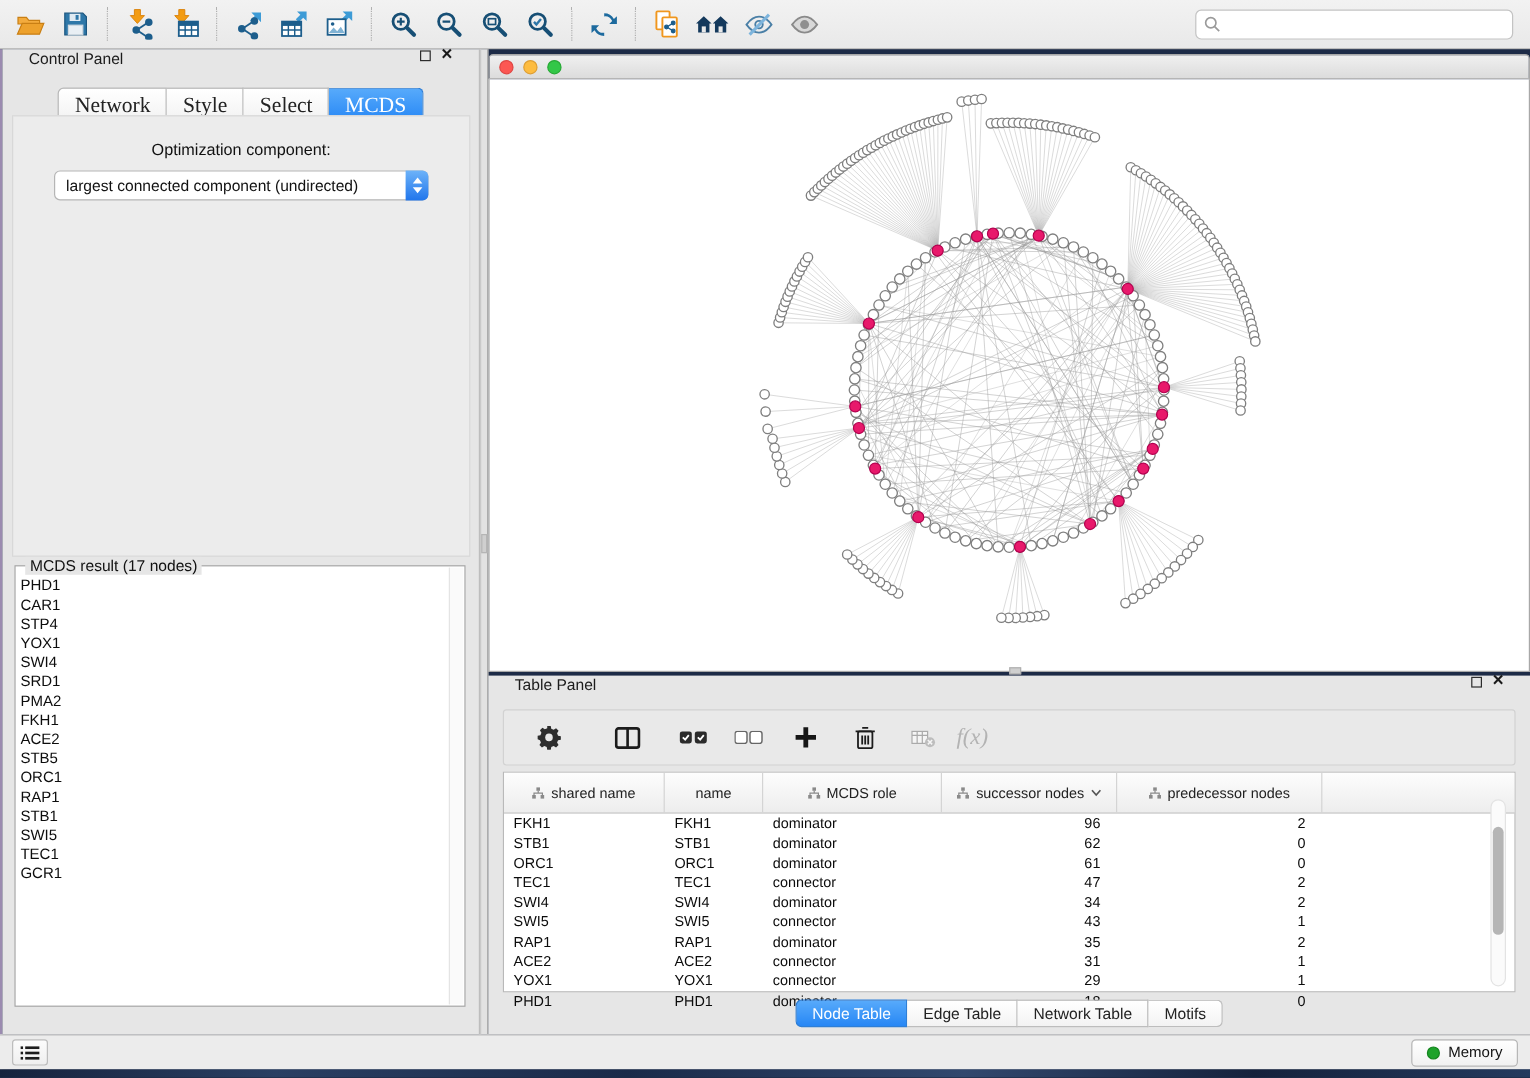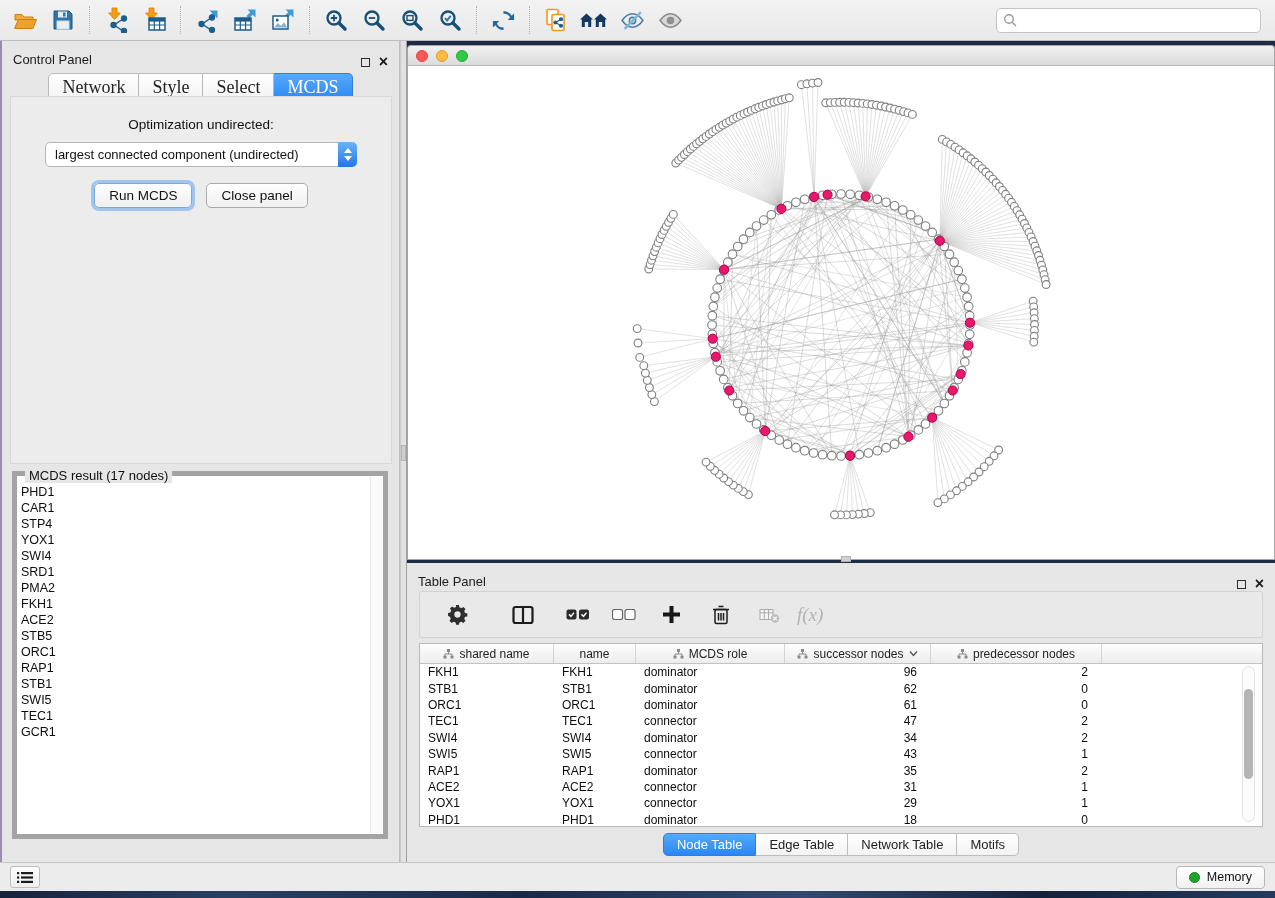--- a/index.html
+++ b/index.html
@@ -15,21 +15,21 @@
   .toolbar { position:absolute; left:0; top:0; width:1275px; height:41px; background:linear-gradient(#f2f2f2,#e9e9e9);
     border-bottom:1px solid #bdbdbd; display:flex; align-items:center; padding-left:6px; }
   .tb-btn { width:38px; height:34px; display:flex; align-items:center; justify-content:center; border-radius:4px; }
   .tb-sep { width:1px; height:28px; margin:0 7px; border-left:1px dotted #b0b0b0; }
   .tb-search { margin-left:auto; margin-right:14px; width:265px; height:25px; background:#fff; border:1px solid #c3c3c3;
     border-radius:5px; display:flex; align-items:center; padding:0 6px; }
   .tb-search input { border:none; outline:none; flex:1; font-size:12px; background:transparent; margin-left:5px; font-family:inherit; }
 
   
   .control-panel { position:absolute; left:2px; top:41px; width:398px; height:821px; background:#e6e6e6; border-right:1px solid #bdbdbd; }
-  .panel-head { height:26px; display:flex; align-items:flex-end; padding:0 11px; }
+  .panel-head { height:26px; display:flex; align-items:flex-start; padding:0 22px; }
   .panel-title { font-size:13px; color:#1c1c1c; }
   .win-btns { margin-left:auto; display:flex; align-items:center; gap:9px; }
   .float-ico { width:9px; height:9px; border:1.6px solid #2c2c2c; display:inline-block; }
   .close-ico { font-weight:bold; font-size:16px; line-height:10px; color:#1a1a1a; }
 
   .tab-row { display:flex; justify-content:center; margin-top:6px; }
   .tab-row .tab { font-size:18px; padding:3px 13px; background:linear-gradient(#ffffff,#f2f2f2); border:1px solid #b9b9b9;
     border-left:none; color:#222;font-family:Liberation Serif, serif; }
   .tab-row .tab:first-child { border-left:1px solid #b9b9b9; border-radius:5px 0 0 5px; }
   .tab-row .tab:last-child { border-radius:0 5px 5px 0; }
@@ -42,21 +42,21 @@
   .select-box .sel-text { flex:1; padding-left:9px; font-size:13px; color:#111; white-space:nowrap; }
   .sel-stepper { width:19px; height:25px; margin-right:-1px; border-radius:0 5px 5px 0; background:linear-gradient(#6db3f9,#2176ec);
     display:flex; flex-direction:column; align-items:center; justify-content:center; gap:3px; }
   .sel-stepper .up { width:0; height:0; border-left:4px solid transparent; border-right:4px solid transparent; border-bottom:5px solid #fff; }
   .sel-stepper .dn { width:0; height:0; border-left:4px solid transparent; border-right:4px solid transparent; border-top:5px solid #fff; }
   .btn-row { display:flex; justify-content:center; gap:14px; margin-top:16px; }
   .push-btn { background:linear-gradient(#ffffff,#f0f0f0); border:1px solid #ababab; border-radius:5px; padding:4px 14px;
     font-size:13.5px; color:#111; }
   .push-btn.focused { box-shadow:0 0 0 3px rgba(100,165,245,.55); border-color:#79a9dd; }
 
-  .result-group { position:absolute; left:10px; top:430px; width:376px; height:368px; border:5px solid #a3a3a3; background:#fff; }
+  .result-group { position:absolute; left:10px; top:430px; width:376px; height:368px; border:1px solid #a3a3a3; background:#fff; }
   .result-legend { position:absolute; left:8px; top:-8px; background:#e6e6e6; padding:0 4px; font-size:13px; color:#111; }
   .result-list { position:absolute; inset:8px 14px 2px 4px; overflow:hidden; font-size:12.5px; line-height:16px; color:#0d0d0d; }
   .result-scroll { position:absolute; right:1px; top:1px; width:12px; height:calc(100% - 2px); background:#fafafa; border-left:1px solid #e4e4e4; }
 
   
   .v-split { position:absolute; left:400px; top:41px; width:7px; height:821px; background:#e2e2e2; border-left:1px solid #c9c9c9; border-right:1px solid #9f9f9f; }
   .v-split .grip { position:absolute; left:0; top:404px; width:5px; height:16px; background:#cfcfcf; border:1px solid #b5b5b5; }
 
   
   .net-win { position:absolute; left:407px; top:45px; width:868px; height:515px; }
@@ -72,21 +72,21 @@
   .h-grip { position:absolute; left:50%; bottom:-3px; width:10px; height:6px; background:#cfcfcf; border:1px solid #b0b0b0; }
 
   
   .table-panel { position:absolute; left:407px; top:563px; width:868px; height:299px; background:#e6e6e6; }
   .tp-toolbar { position:absolute; left:12px; top:28px; width:844px; height:47px; background:#e9e9e9; border:1px solid #d2d2d2;
     border-radius:3px; display:flex; align-items:center; padding-left:16px; gap:0; }
   .tp-btn { height:36px; display:flex; align-items:center; justify-content:center; padding:0 11px; }
   .fx-label { font-family:"Liberation Serif","DejaVu Serif",serif; font-style:italic; font-size:19px; color:#b3b3b3; padding-left:6px; }
 
   .tbl { position:absolute; left:12px; top:80px; width:844px; height:184px; background:#fff; border:1px solid #b9b9b9; }
-  .tbl-head { display:flex; height:20px; background:linear-gradient(#fdfdfd,#ededed); border-bottom:1px solid #c2c2c2; }
+  .tbl-head { display:flex; height:34px; background:linear-gradient(#fdfdfd,#ededed); border-bottom:1px solid #c2c2c2; }
   .th { display:flex; align-items:center; justify-content:center; gap:5px; border-right:1px solid #d4d4d4; font-size:12px; color:#222; }
   .tbl-rows { font-size:12px; color:#0c0c0c; }
   .tr { display:flex; height:16.4px; align-items:center; }
   .td { padding:0 8px; white-space:nowrap; overflow:hidden; }
   .td.num { text-align:right; padding-right:14px; }
   .tbl-scroll { position:absolute; right:7px; top:22px; width:13px; height:156px; background:#fbfbfb; border:1px solid #e3e3e3; border-radius:7px; }
   .tbl-scroll .thumb { position:absolute; left:1px; top:22px; width:9px; height:90px; background:#b5b5b5; border-radius:5px; }
 
   .tp-tabs { position:absolute; left:0; right:0; top:270px; display:flex; justify-content:center; }
   .tp-tabs .tab { font-size:13px; padding:3px 13px; background:linear-gradient(#ffffff,#f3f3f3); border:1px solid #bdbdbd; border-left:none; color:#222; }
@@ -268,31 +268,27 @@
       <span class="close-ico">×</span>
     </span>
   </div>
   <div class="tab-row" id="cp-tabs">
       <div class="tab">Network</div>
       <div class="tab">Style</div>
       <div class="tab">Select</div>
       <div class="tab active">MCDS</div>
     </div>
   <div class="cp-body">
-    <div class="opt-label">Optimization undirected:</div>
+    <div class="opt-label">Optimization component:</div>
     <div class="select-box">
       <span class="sel-text">largest connected component (undirected)</span>
       <span class="sel-stepper">
           <span class="up"></span>
           <span class="dn"></span>
         </span>
-    </div>
-    <div class="btn-row">
-      <button class="push-btn focused">Run MCDS</button>
-      <button class="push-btn">Close panel</button>
     </div>
   </div>
   <div class="result-group">
     <span class="result-legend">MCDS result (17 nodes)</span>
     <div class="result-list" id="result-list">
         <div>PHD1</div>
         <div>CAR1</div>
         <div>STP4</div>
         <div>YOX1</div>
         <div>SWI4</div>

